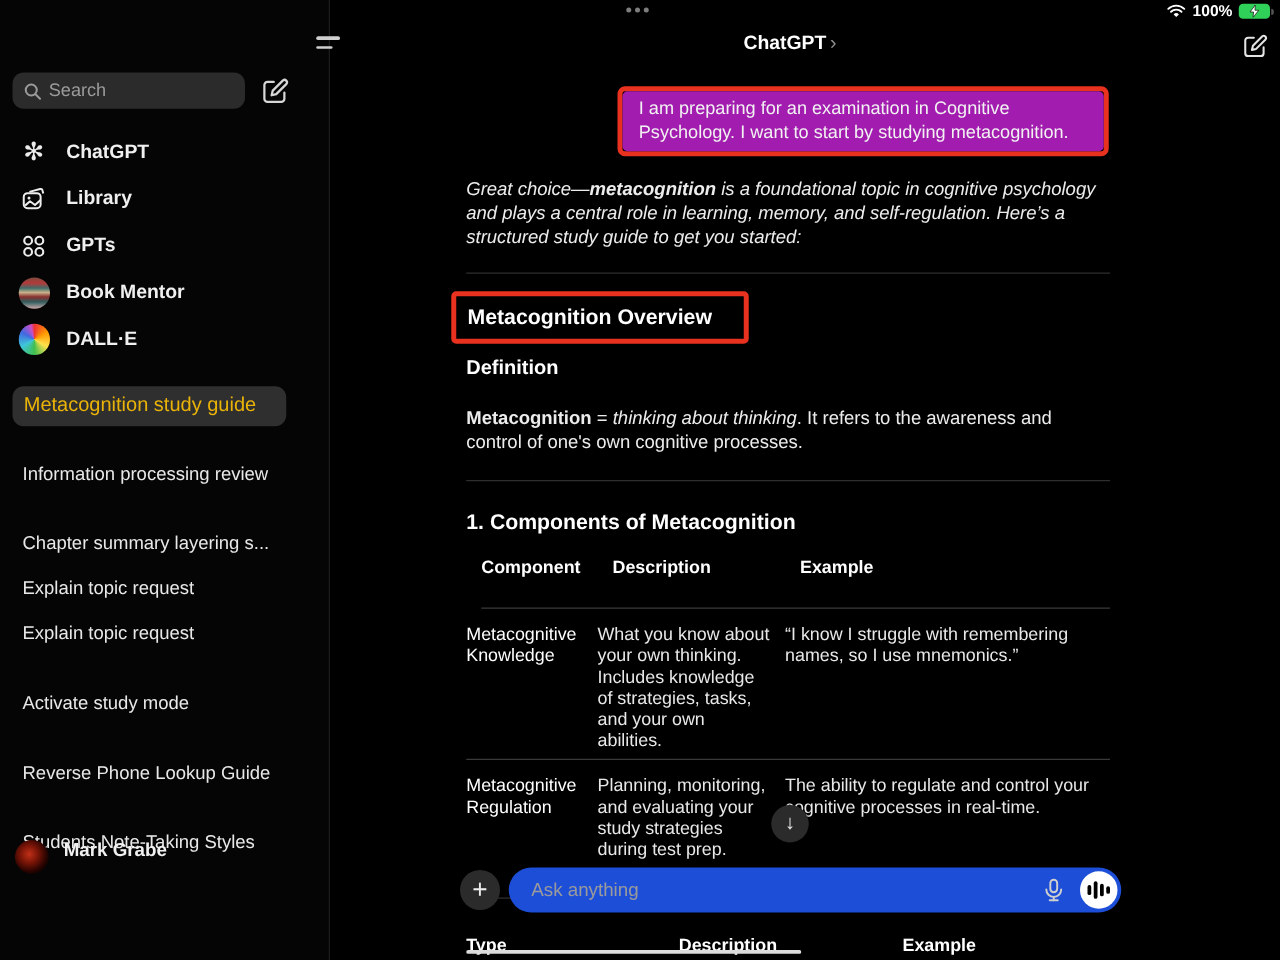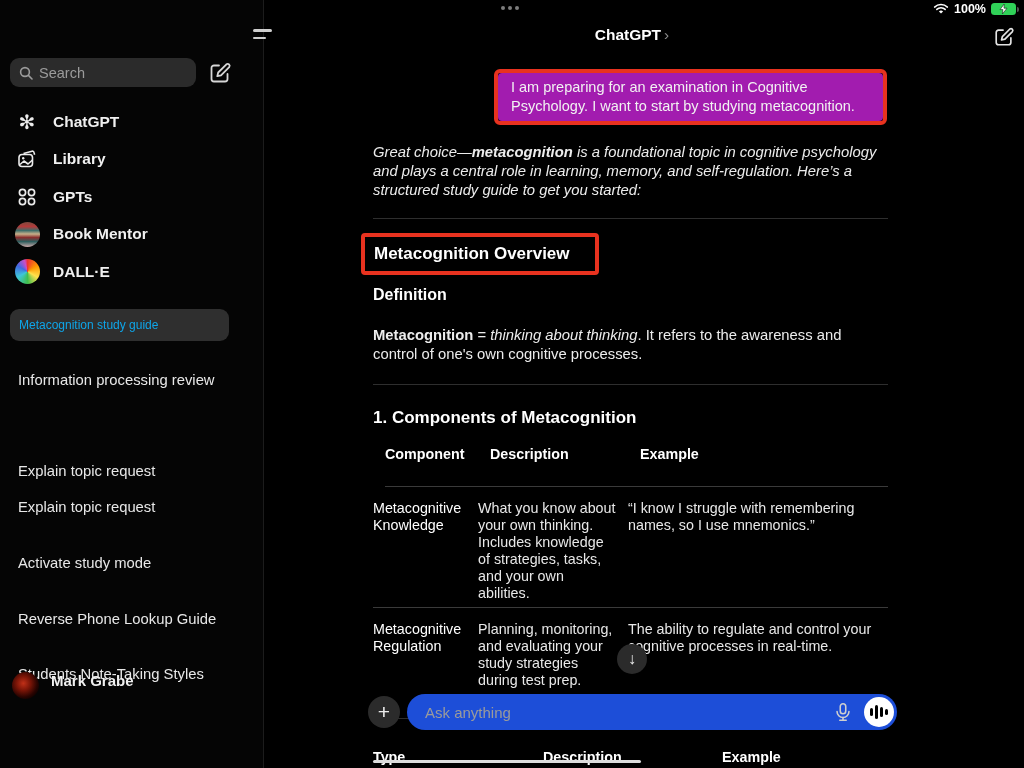--- a/index.html
+++ b/index.html
@@ -24,21 +24,21 @@
   .side-compose { position:absolute; left:208px; top:61px; width:24px; height:24px; color:#d7d7d7; }
   .navlist { position:absolute; left:0; top:103px; width:240px; }
   .nav-item { display:flex; align-items:center; height:37.5px; padding-left:14px; gap:13px; cursor:default; }
   .nav-item .ic { width:26px; height:26px; display:flex; align-items:center; justify-content:center; color:#ececec; }
   .nav-item .lbl { font-size:15.5px; font-weight:700; color:#f0f0f0; }
   .avatar-books { width:25px; height:25px; border-radius:50%;
      background:linear-gradient(180deg,#7d4a3e 0%,#b33a3a 18%,#3e6e6a 34%,#c8b08a 48%,#8a2f2f 62%,#2f5d5d 78%,#caa 100%); }
   .avatar-dalle { width:25px; height:25px; border-radius:50%;
      background:conic-gradient(#e33 0deg,#f90 60deg,#ffe14d 120deg,#3fbf4f 180deg,#3fc6d9 240deg,#4169e1 300deg,#c94fc9 345deg,#e33 360deg); }
   .selected-chat { position:absolute; left:10px; top:309px; width:219px; height:32px; border-radius:9px; background:#2f2f2f; display:flex; align-items:center; padding:0 9px; }
-  .selected-chat span { font-size:12px; color:#0ea5e9; }
+  .selected-chat span { font-size:16px; color:#eab308; }
   .history-item { position:absolute; left:18px; font-size:14.8px; font-weight:500; color:#e8e8e8; white-space:nowrap; }
   .profile { position:absolute; left:12px; top:672px; display:flex; align-items:flex-start; gap:12px; }
   .avatar-mark { width:27px; height:27px; border-radius:50%;
      background:radial-gradient(circle at 42% 42%, #c03018 0%, #7a1507 32%, #2a0401 62%, #000 85%); }
   .profile .name { font-size:15px; font-weight:700; color:#f0f0f0; }
 
   
   .hdr-toggle { position:absolute; left:253px; top:29px; }
   .hdr-toggle i { display:block; height:2.6px; border-radius:2px; background:#cfcfcf; }
   .hdr-toggle i:first-child { width:19px; margin-bottom:5px; }
@@ -165,20 +165,21 @@
           </span>
         <span class="lbl">DALL·E</span>
       </div>
     </div>
 
     <div class="selected-chat">
       <span>Metacognition study guide</span>
     </div>
 
     <div class="history-item" style="top:372px;">Information processing review</div>
+    <div class="history-item" style="top:427px;">Chapter summary layering s...</div>
     <div class="history-item" style="top:463px;">Explain topic request</div>
     <div class="history-item" style="top:499px;">Explain topic request</div>
     <div class="history-item" style="top:555px;">Activate study mode</div>
     <div class="history-item" style="top:611px;">Reverse Phone Lookup Guide</div>
     <div class="history-item" style="top:666px;">Students Note-Taking Styles</div>
 
     <div class="profile">
       <span class="avatar-mark"></span>
       <span class="name">Mark Grabe</span>
     </div>

